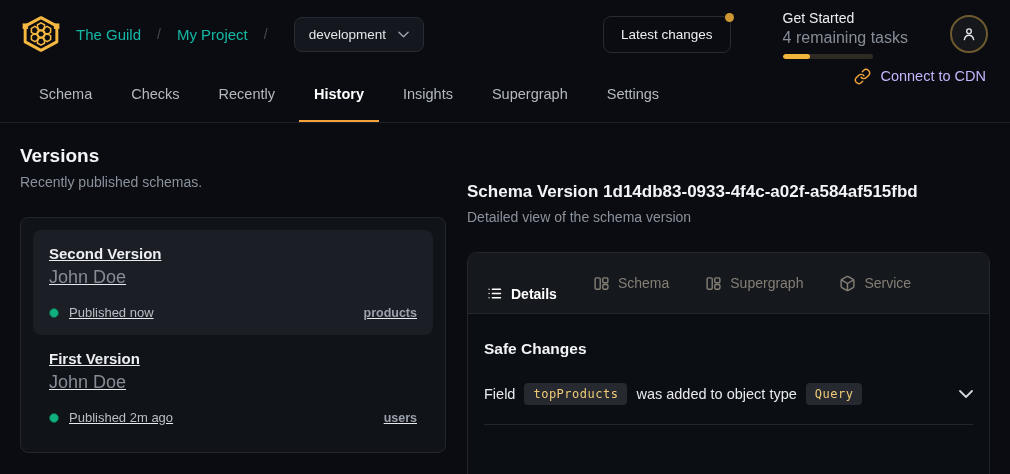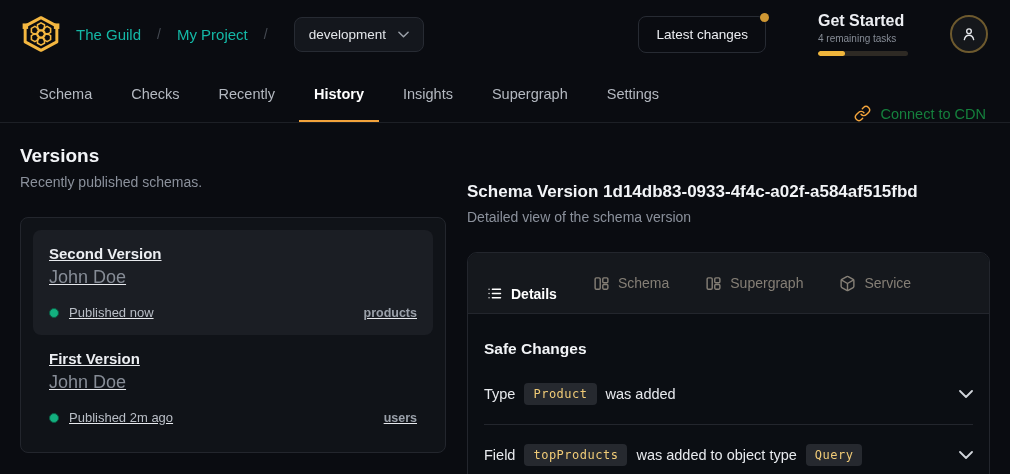--- a/index.html
+++ b/index.html
@@ -27,40 +27,40 @@
   .latest-btn {
     position:relative; border:1px solid #272b33; background:transparent;
     border-radius:8px; padding:10px 17px; font-size:13.5px; color:#eceef2;
     font-family:inherit; cursor:pointer;
   }
   .latest-dot {
     position:absolute; top:-4px; right:-4px; width:9px; height:9px;
     border-radius:50%; background:#cf9733;
   }
   .get-started { margin-left:52px; margin-right:42px; }
-  .gs-title { font-size:16px; font-weight:700; color:#eceef2; }
-  .gs-sub { font-size:10px; color:#868c96; margin-top:3px; }
+  .gs-title { font-size:14px; font-weight:400; color:#eceef2; }
+  .gs-sub { font-size:16px; color:#868c96; margin-top:3px; }
   .gs-bar { margin-top:7px; width:90px; height:5px; border-radius:3px; background:#2e2a24; overflow:hidden; cursor:pointer; }
   .gs-fill { height:100%; background:#f0b63c; border-radius:3px; }
   .avatar {
     width:38px; height:38px; border-radius:50%; background:#15171b;
     border:2px solid #6e5a2e; display:flex; align-items:center; justify-content:center;
     cursor:pointer;
   }
 
   
   .nav { height:55px; display:flex; align-items:stretch; padding:0 24px; border-bottom:1px solid #1d2026; }
   .nav-tab {
     display:flex; align-items:center; padding:0 15px; margin-right:9px;
     font-size:14.5px; color:#b4b9c1; cursor:pointer; border-bottom:2px solid transparent;
   }
   .nav-tab.active { color:#ffffff; font-weight:600; border-bottom-color:#f2a33c; }
   .cdn-link {
-    margin-left:auto; display:flex; align-items:flex-end; gap:9px;
-    color:#15803d; font-size:14.5px; cursor:pointer;
+    margin-left:auto; display:flex; align-items:flex-start; gap:9px;
+    color:#c4b5fd; font-size:14.5px; cursor:pointer;
   }
 
   
   .main { display:grid; grid-template-columns:426px 1fr; gap:21px; padding:22px 20px 0 20px; }
   .col-head-title { font-size:19px; font-weight:600; color:#f2f4f7; }
   .col-head-title.small { font-size:17px;margin-top:37px; }
   .col-head-sub { font-size:14px; color:#8b919c; margin-top:7px; }
 
   .versions-panel {
     margin-top:27px; background:#101318; border:1px solid #23262d;
@@ -253,30 +253,20 @@
               <line x1="12" y1="22.08" x2="12" y2="12"></line>
             </svg>
           </span>
           <span>Service</span>
         </div>
       </div>
 
       <div class="detail-body">
         <div class="section-title">Safe Changes</div>
 
-        <div class="change-row">
-          <span>Type</span>
-          <span class="code-badge">Product</span>
-          <span>was added</span>
-          <span class="chev">
-            <svg viewBox="0 0 14 8" width="14" height="8">
-                <path d="M1 1 L7 7 L13 1" fill="none" stroke="#d0d4da" stroke-width="1.8" stroke-linecap="round" stroke-linejoin="round"></path>
-              </svg>
-          </span>
-        </div>
 
         <div class="change-row">
           <span>Field</span>
           <span class="code-badge">topProducts</span>
           <span>was added to object type</span>
           <span class="code-badge">Query</span>
           <span class="chev">
             <svg viewBox="0 0 14 8" width="14" height="8">
                 <path d="M1 1 L7 7 L13 1" fill="none" stroke="#d0d4da" stroke-width="1.8" stroke-linecap="round" stroke-linejoin="round"></path>
               </svg>

